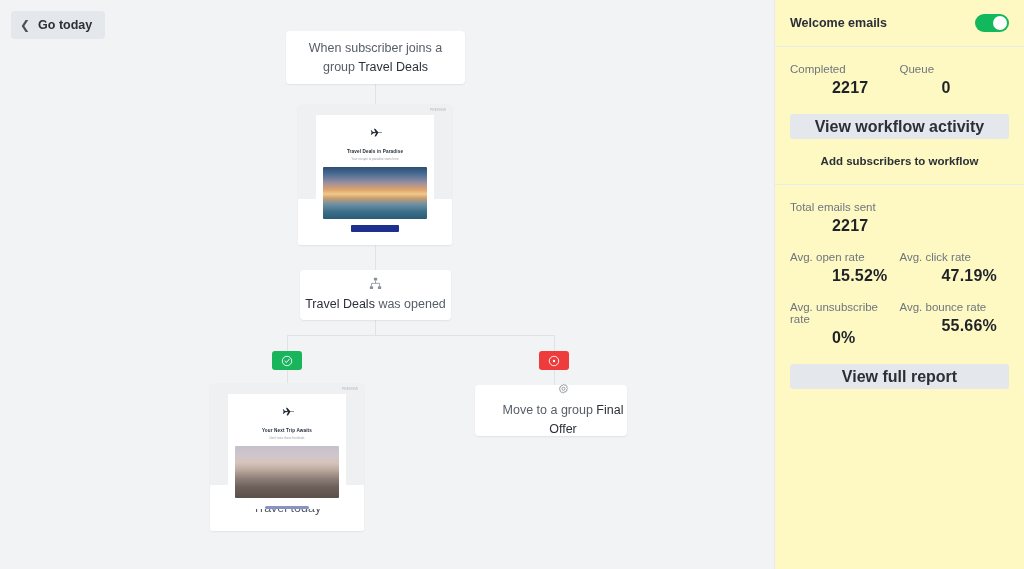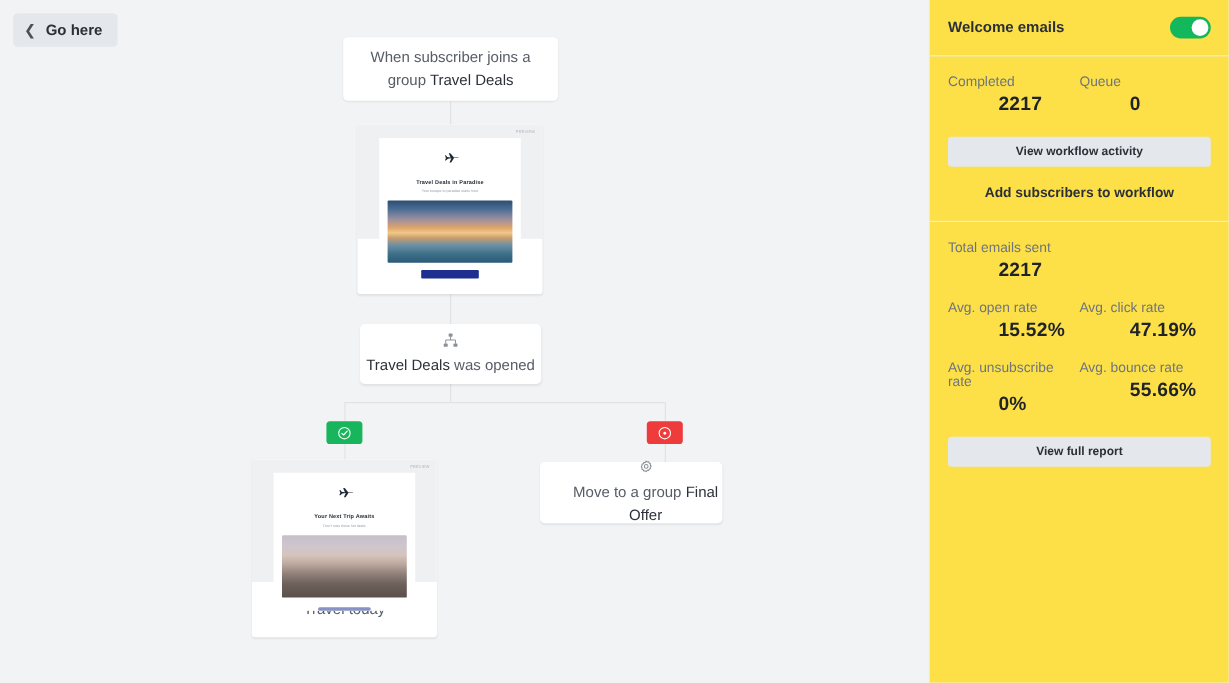--- a/index.html
+++ b/index.html
@@ -51,21 +51,21 @@
   .node b { color: #2b3038; font-weight: 400; }
 
   
   #trigger { left: 286px; top: 31px; width: 179px; height: 53px; padding: 0 18px; }
 
   
   #condition { left: 300px; top: 270px; width: 151px; height: 50px; gap: 5px; }
   .cond-icon { color: #8b9097; display: block; line-height: 0; }
 
   
-  #action { left: 450px; top: 385px; width: 152px; height: 51px; gap: 5px; padding-left: 24px; }
+  #action { left: 475px; top: 385px; width: 152px; height: 51px; gap: 5px; padding-left: 24px; }
   .gear-ico { color: #8b9097; display: block; line-height: 0; }
 
   
   .email-card {
     position: absolute;
     background: #ffffff;
     border-radius: 3px;
     box-shadow: 0 1px 2px rgba(20,28,40,.07);
     overflow: hidden;
     cursor: pointer;
@@ -133,21 +133,21 @@
     width: 30px; height: 19px; border-radius: 3px;
     display: flex; align-items: center; justify-content: center;
     cursor: pointer;
   }
   .badge.yes { left: 272px; top: 351px; background: #19b55c; }
   .badge.no  { left: 539px; top: 351px; background: #ee3b3b; }
   .badge svg { display: block; }
 
   
   .sidebar {
-    width: 250px; height: 569px; background: #fde047;
+    width: 250px; height: 569px; background: #fef9c3;
     border-left: 1px solid #e6e9ed;
     display: flex; flex-direction: column;
   }
   .sb-head {
     height: 47px; flex: 0 0 47px;
     display: flex; align-items: center; justify-content: space-between;
     padding: 0 15px;
     border-bottom: 1px solid #e9ecef;
   }
   .sb-title { font-size: 12.5px; font-weight: 700; color: #2b3038; }
@@ -163,41 +163,41 @@
   .sb-section.bordered { border-bottom: 1px solid #e9ecef; }
   .stat-row { display: flex; }
   .stat { flex: 1 1 50%; }
   .stat-label { font-size: 11.5px; color: #6e757e; margin-bottom: 4px; }
   .stat-value { font-size: 16px; font-weight: 700; color: #1f2329; letter-spacing: .2px; margin-left: 42px; }
   .btn-gray {
     margin-top: 17px;
     height: 25px; width: 100%;
     background: #e4e7eb; border-radius: 3px;
     display: flex; align-items: center; justify-content: center;
-    font-size: 10px; font-weight: 700; color: #2b3038;
+    font-size: 16px; font-weight: 700; color: #2b3038;
     cursor: pointer; user-select: none;
   }
   .btn-link {
     margin-top: 16px; width: 100%;
     display: flex; align-items: center; justify-content: center;
     font-size: 11.5px; font-weight: 700; color: #2b3038;
     cursor: pointer; user-select: none;
   }
   .sb-section .stat-row + .stat-row { margin-top: 16px; }
 </style>
 </head>
 <body>
 
 <div class="app">
 
   <div class="canvas">
 
     <div class="go-back">
       <span class="chev">❮</span>
-      <span>Go here</span>
+      <span>Go today</span>
     </div>
 
     <div class="line vline" style="left:375px;top:84px;height:20px;"></div>
     <div class="line vline" style="left:375px;top:245px;height:25px;"></div>
     <div class="line vline" style="left:375px;top:320px;height:15px;"></div>
     <div class="line hline" style="left:287px;top:335px;width:267px;"></div>
     <div class="line vline" style="left:287px;top:335px;height:16px;"></div>
     <div class="line vline" style="left:554px;top:335px;height:16px;"></div>
     <div class="line vline" style="left:287px;top:370px;height:13px;"></div>
     <div class="line vline" style="left:554px;top:370px;height:15px;"></div>

